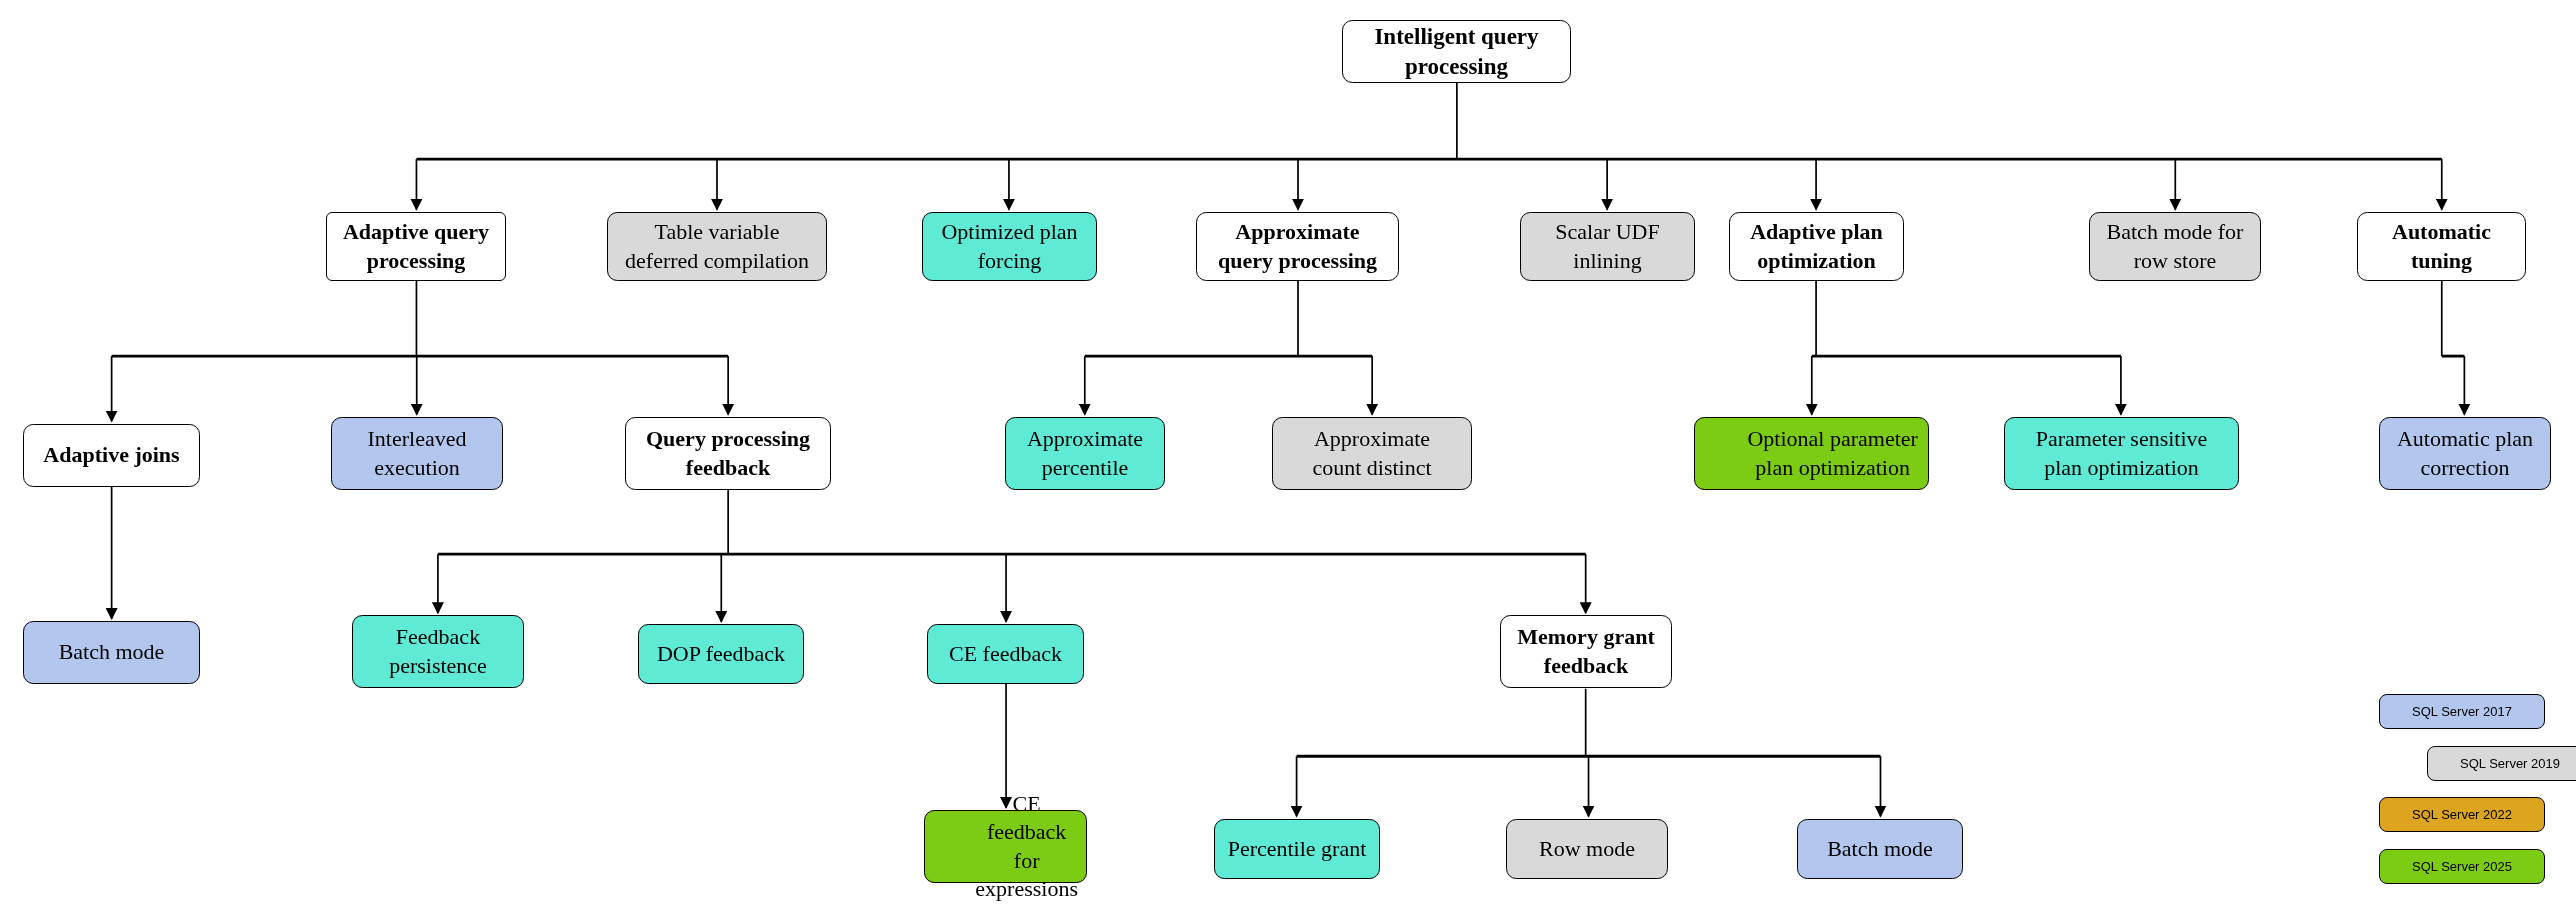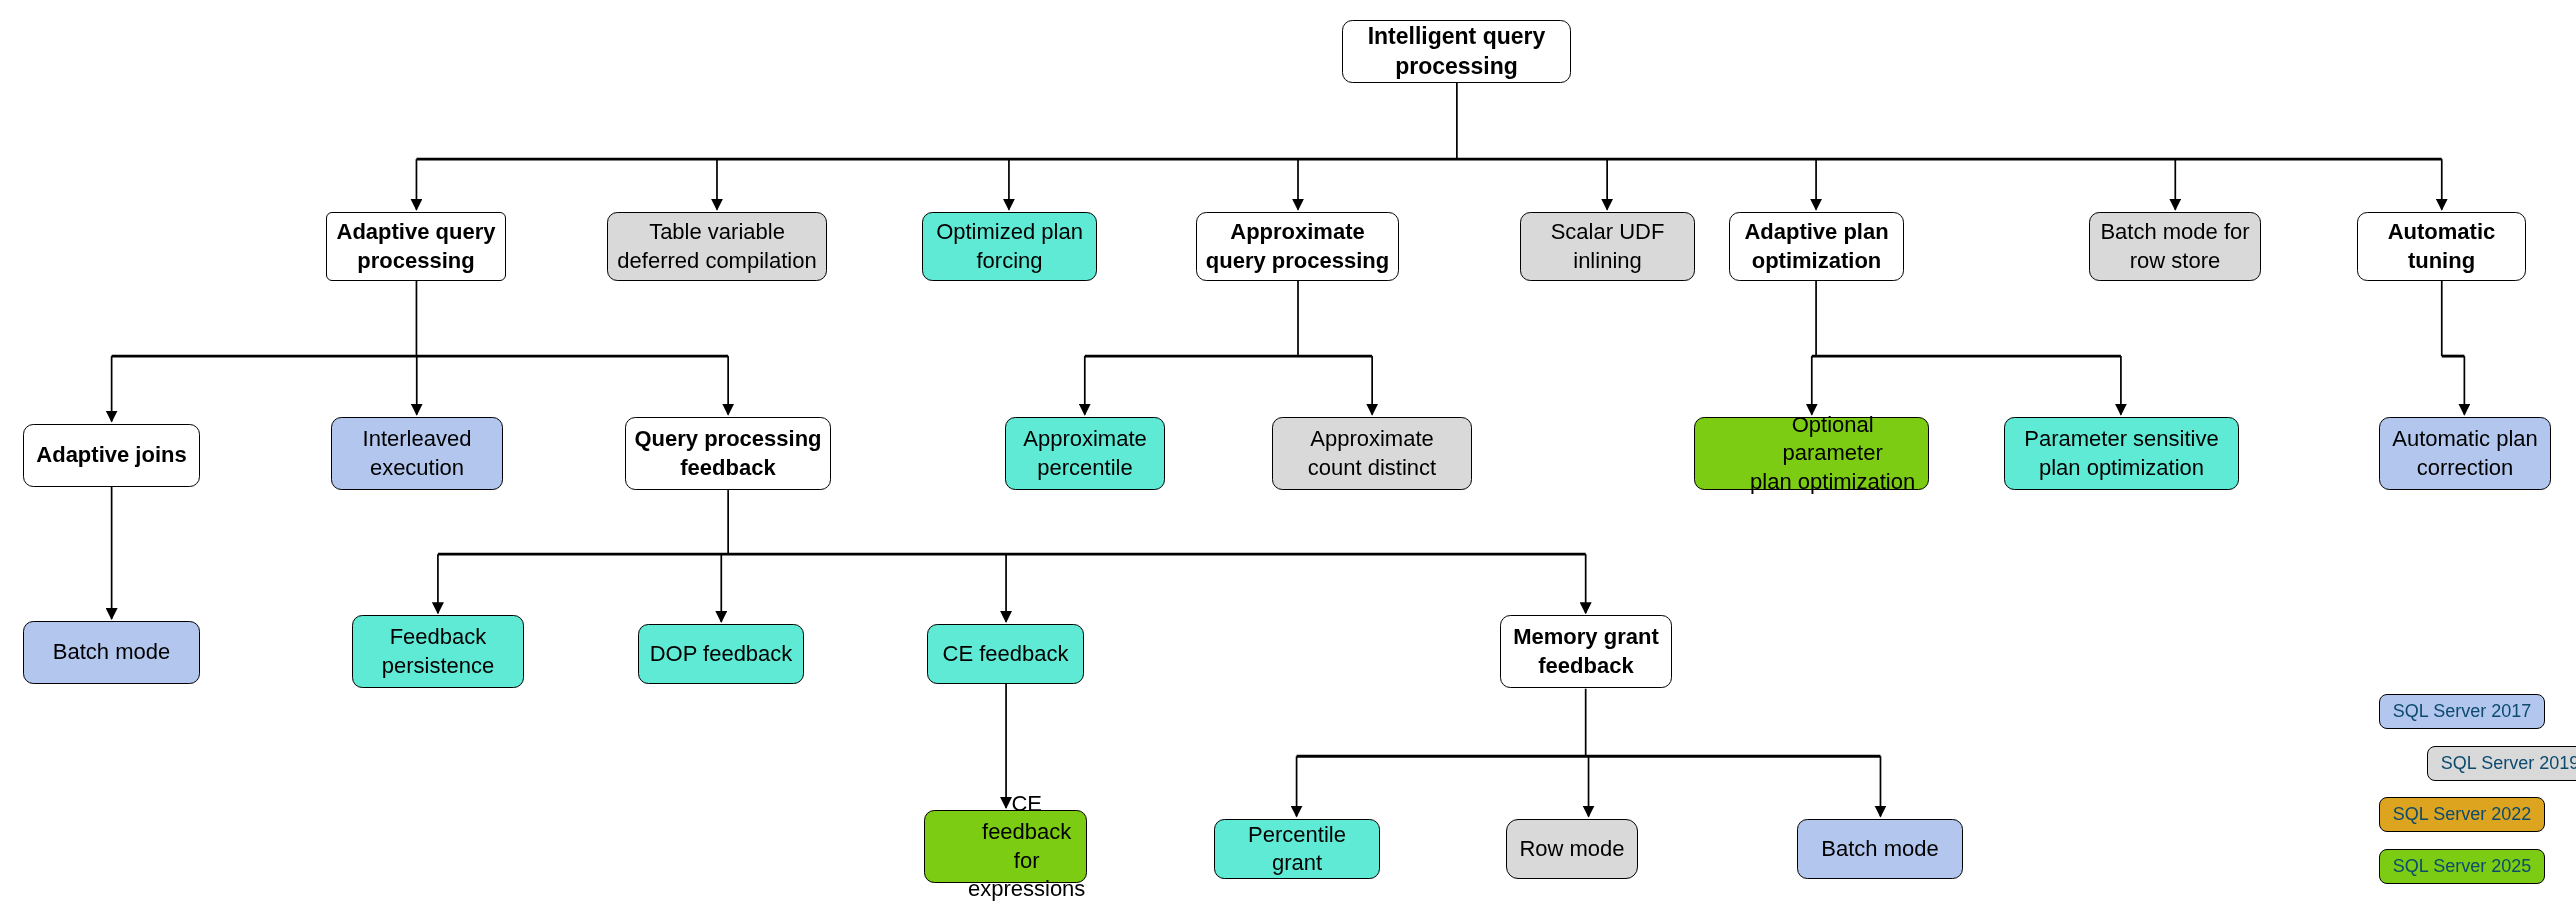--- a/index.html
+++ b/index.html
@@ -31,37 +31,38 @@
     background: #ffffff;
     display: flex;
     align-items: center;
     justify-content: center;
     text-align: center;
     color: #000000;
     font-size: 22px;
     line-height: 1.28;
     padding: 2.3px 5.7px;
     white-space: pre-line;
+    font-family: Liberation Serif, serif;
   }
   .node.root { font-weight: bold; font-size: 23px; }
   .node.white { background: #ffffff; font-weight: bold; }
   .node.gray  { background: #d9d9d9; font-weight: normal; }
   .node.orange{ background: #5eead4; font-weight: normal; }
   .node.green { background: #7bcc12; font-weight: normal; padding-left: 48px; }
   .node.blue  { background: #b2c6ee; font-weight: normal; }
   .legend-item {
     position: absolute;
     box-sizing: border-box;
     border: 1.7px solid #000000;
     border-radius: 8px;
     display: flex;
     align-items: center;
     justify-content: center;
-    font-size: 18px;
-    color: #0c4a6e;
+    font-size: 13px;
+    color: #000000;
     white-space: nowrap;
   }
   .legend-item.blue   { background: #b2c6ee; }
   .legend-item.gray   { background: #d9d9d9; }
   .legend-item.orange { background: #dda41f; }
   .legend-item.green  { background: #7bcc12; }
 </style>
 </head>
 <body>
 
@@ -151,21 +152,21 @@
       <div class="node blue" style="left: 23px; top: 621px; width: 177px; height: 63px;">Batch mode</div>
       <div class="node orange" style="left: 352px; top: 615px; width: 172px; height: 73px;">Feedback
 persistence</div>
       <div class="node orange" style="left: 638px; top: 624px; width: 166px; height: 60px;">DOP feedback</div>
       <div class="node orange" style="left: 927px; top: 624px; width: 157px; height: 60px;">CE feedback</div>
       <div class="node white" style="left: 1500px; top: 615px; width: 172px; height: 73px;">Memory grant
 feedback</div>
       <div class="node green" style="left: 924px; top: 810px; width: 163px; height: 73px;">CE feedback for
 expressions</div>
       <div class="node orange" style="left: 1214px; top: 819px; width: 166px; height: 60px;">Percentile grant</div>
-      <div class="node gray" style="left: 1506px; top: 819px; width: 132px; height: 60px; border-radius: 12px;">Row mode</div>
+      <div class="node gray" style="left: 1506px; top: 819px; width: 162px; height: 60px;">Row mode</div>
       <div class="node blue" style="left: 1797px; top: 819px; width: 166px; height: 60px;">Batch mode</div>
     </div>
   <div id="legend-layer">
       <div class="legend-item blue" style="left: 2379px; top: 694px; width: 166px; height: 35px;">SQL Server 2017</div>
       <div class="legend-item gray" style="left: 2379px; top: 746px; width: 166px; height: 35px; margin-left: 48px;">SQL Server 2019</div>
       <div class="legend-item orange" style="left: 2379px; top: 797px; width: 166px; height: 35px;">SQL Server 2022</div>
       <div class="legend-item green" style="left: 2379px; top: 849px; width: 166px; height: 35px;">SQL Server 2025</div>
     </div>
 </div>
 

